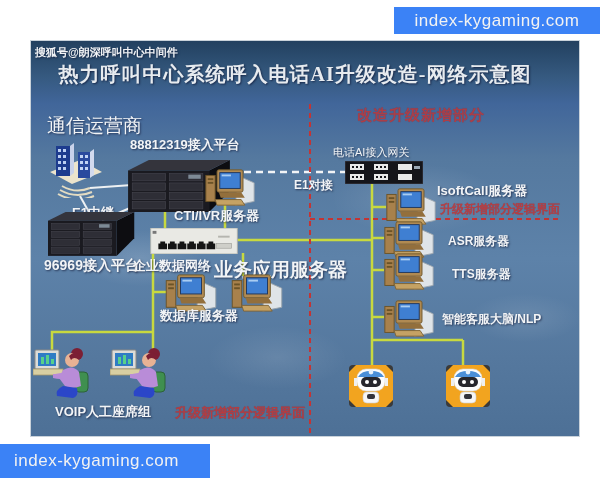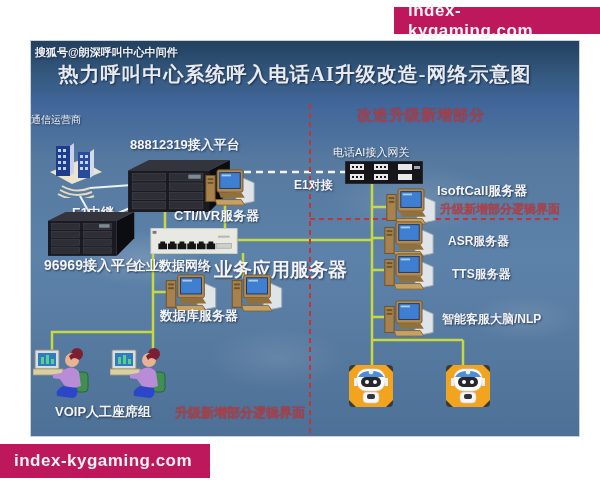--- a/index.html
+++ b/index.html
@@ -1,22 +1,22 @@
 <!DOCTYPE html>
 <html><head>
 <meta charset="utf-8">
 <style>
   html,body{margin:0;padding:0;}
   body{
     width:600px;height:480px;position:relative;background:#ffffff;
     font-family:"Liberation Sans","DejaVu Sans",sans-serif;overflow:hidden;
   }
   
-  .wm{position:absolute;background:#be185d;color:#f2f2f2;font-size:17px;
-      display:flex;align-items:center;padding:0 14px;letter-spacing:.5px;font-weight:bold;}
+  .wm{position:absolute;background:#3b82f6;color:#f2f2f2;font-size:17px;
+      display:flex;align-items:center;padding:0 14px;letter-spacing:.5px;}
   .wm-top{right:0;top:7px;width:178px;height:27px;justify-content:center;}
   .wm-bottom{left:0;top:444px;width:182px;height:34px;}
   
   .diagram{
     position:absolute;left:30px;top:40px;width:538px;height:397px;
     background:
       radial-gradient(90px 40px at 20% 55%, rgba(255,255,255,.14), transparent 70%),
       radial-gradient(120px 50px at 70% 40%, rgba(255,255,255,.12), transparent 70%),
       radial-gradient(100px 45px at 45% 80%, rgba(255,255,255,.10), transparent 70%),
       radial-gradient(80px 35px at 90% 70%, rgba(255,255,255,.10), transparent 70%),
@@ -206,21 +206,21 @@
 
     <g stroke="#c43434" stroke-width="2" fill="none" stroke-dasharray="5 4">
       <path d="M280,64 L280,394"></path>
       <path d="M280,179 L530,179"></path>
     </g>
   </svg>
 
   <div class="lbl byline">搜狐号@朗深呼叫中心中间件</div>
   <div class="lbl title">热力呼叫中心系统呼入电话AI升级改造-网络示意图</div>
 
-  <div class="lbl" style="left:1px;top:73px;font-size:10px;font-weight:normal;">通信运营商</div>
+  <div class="lbl" style="left:17px;top:73px;font-size:19px;font-weight:normal;">通信运营商</div>
   <div class="dev" style="left:18px;top:92px;">
     <svg width="56" height="66">
         <use href="#sym-building"></use>
       </svg>
     </div>
 
   <div class="lbl" style="left:100px;top:96px;font-size:13px;">88812319接入平台</div>
   <div class="dev" style="left:98px;top:118px;">
     <svg width="104" height="54">
         <use href="#sym-rack"></use>

